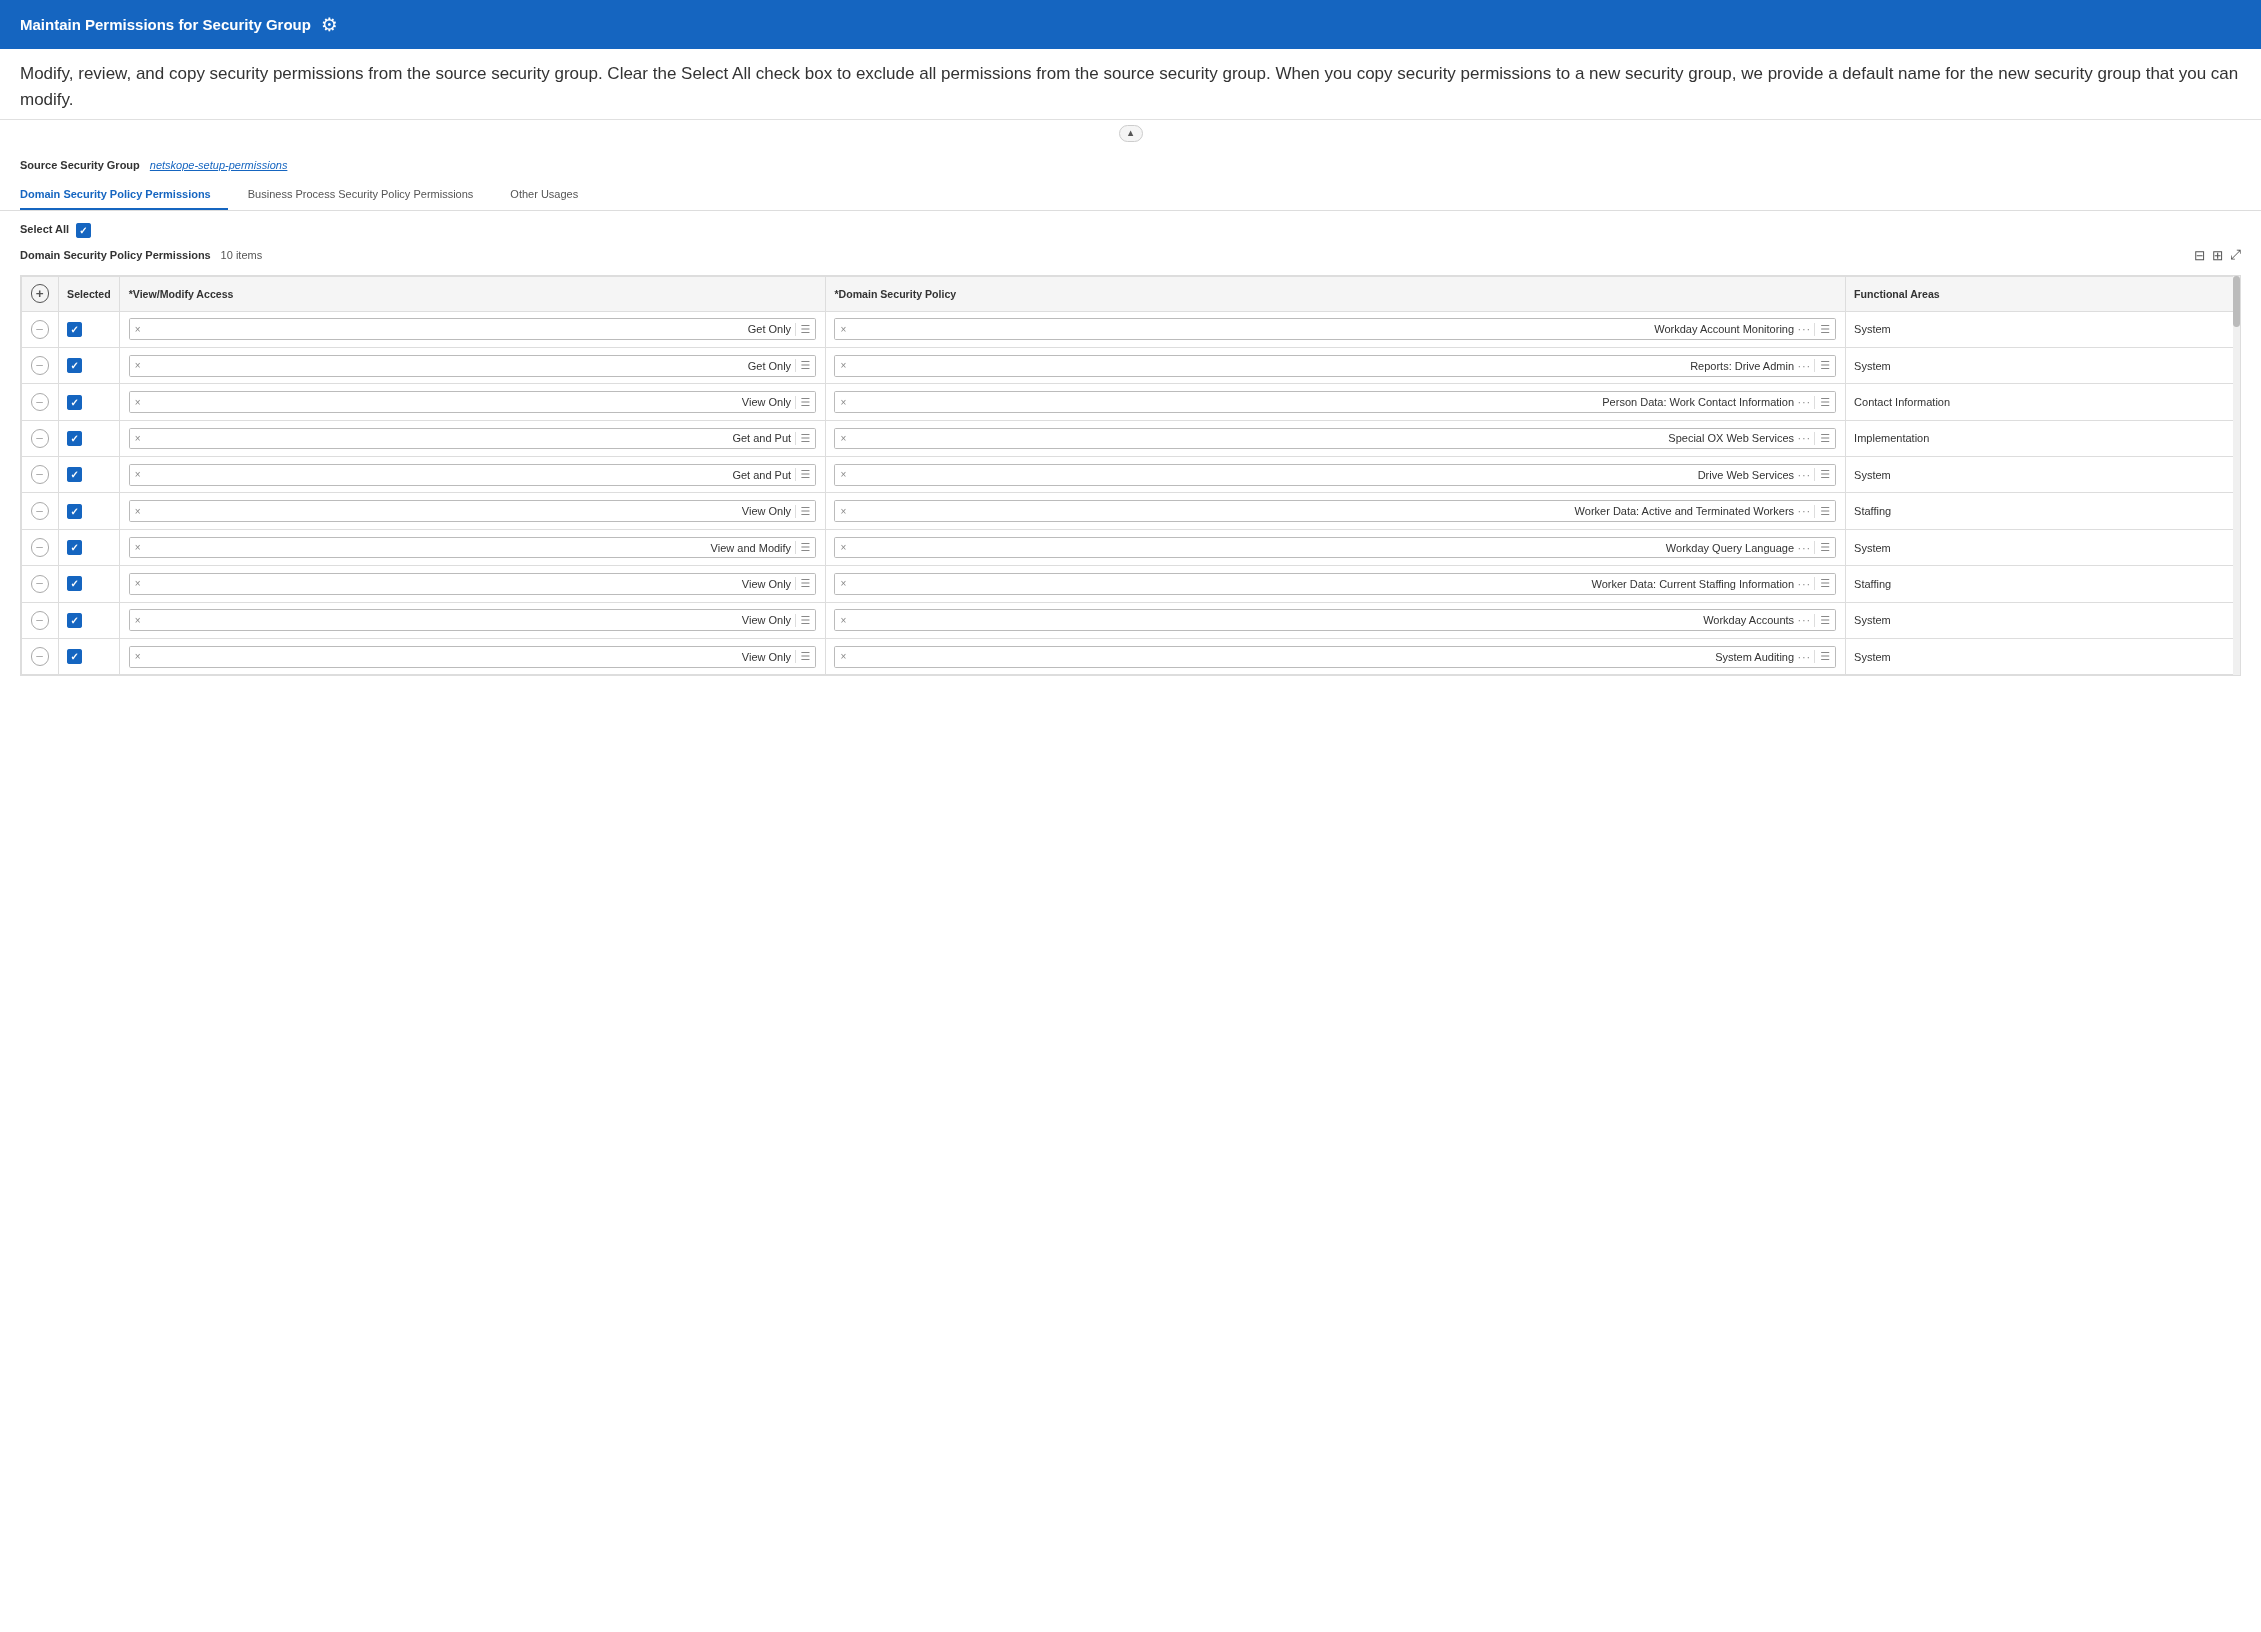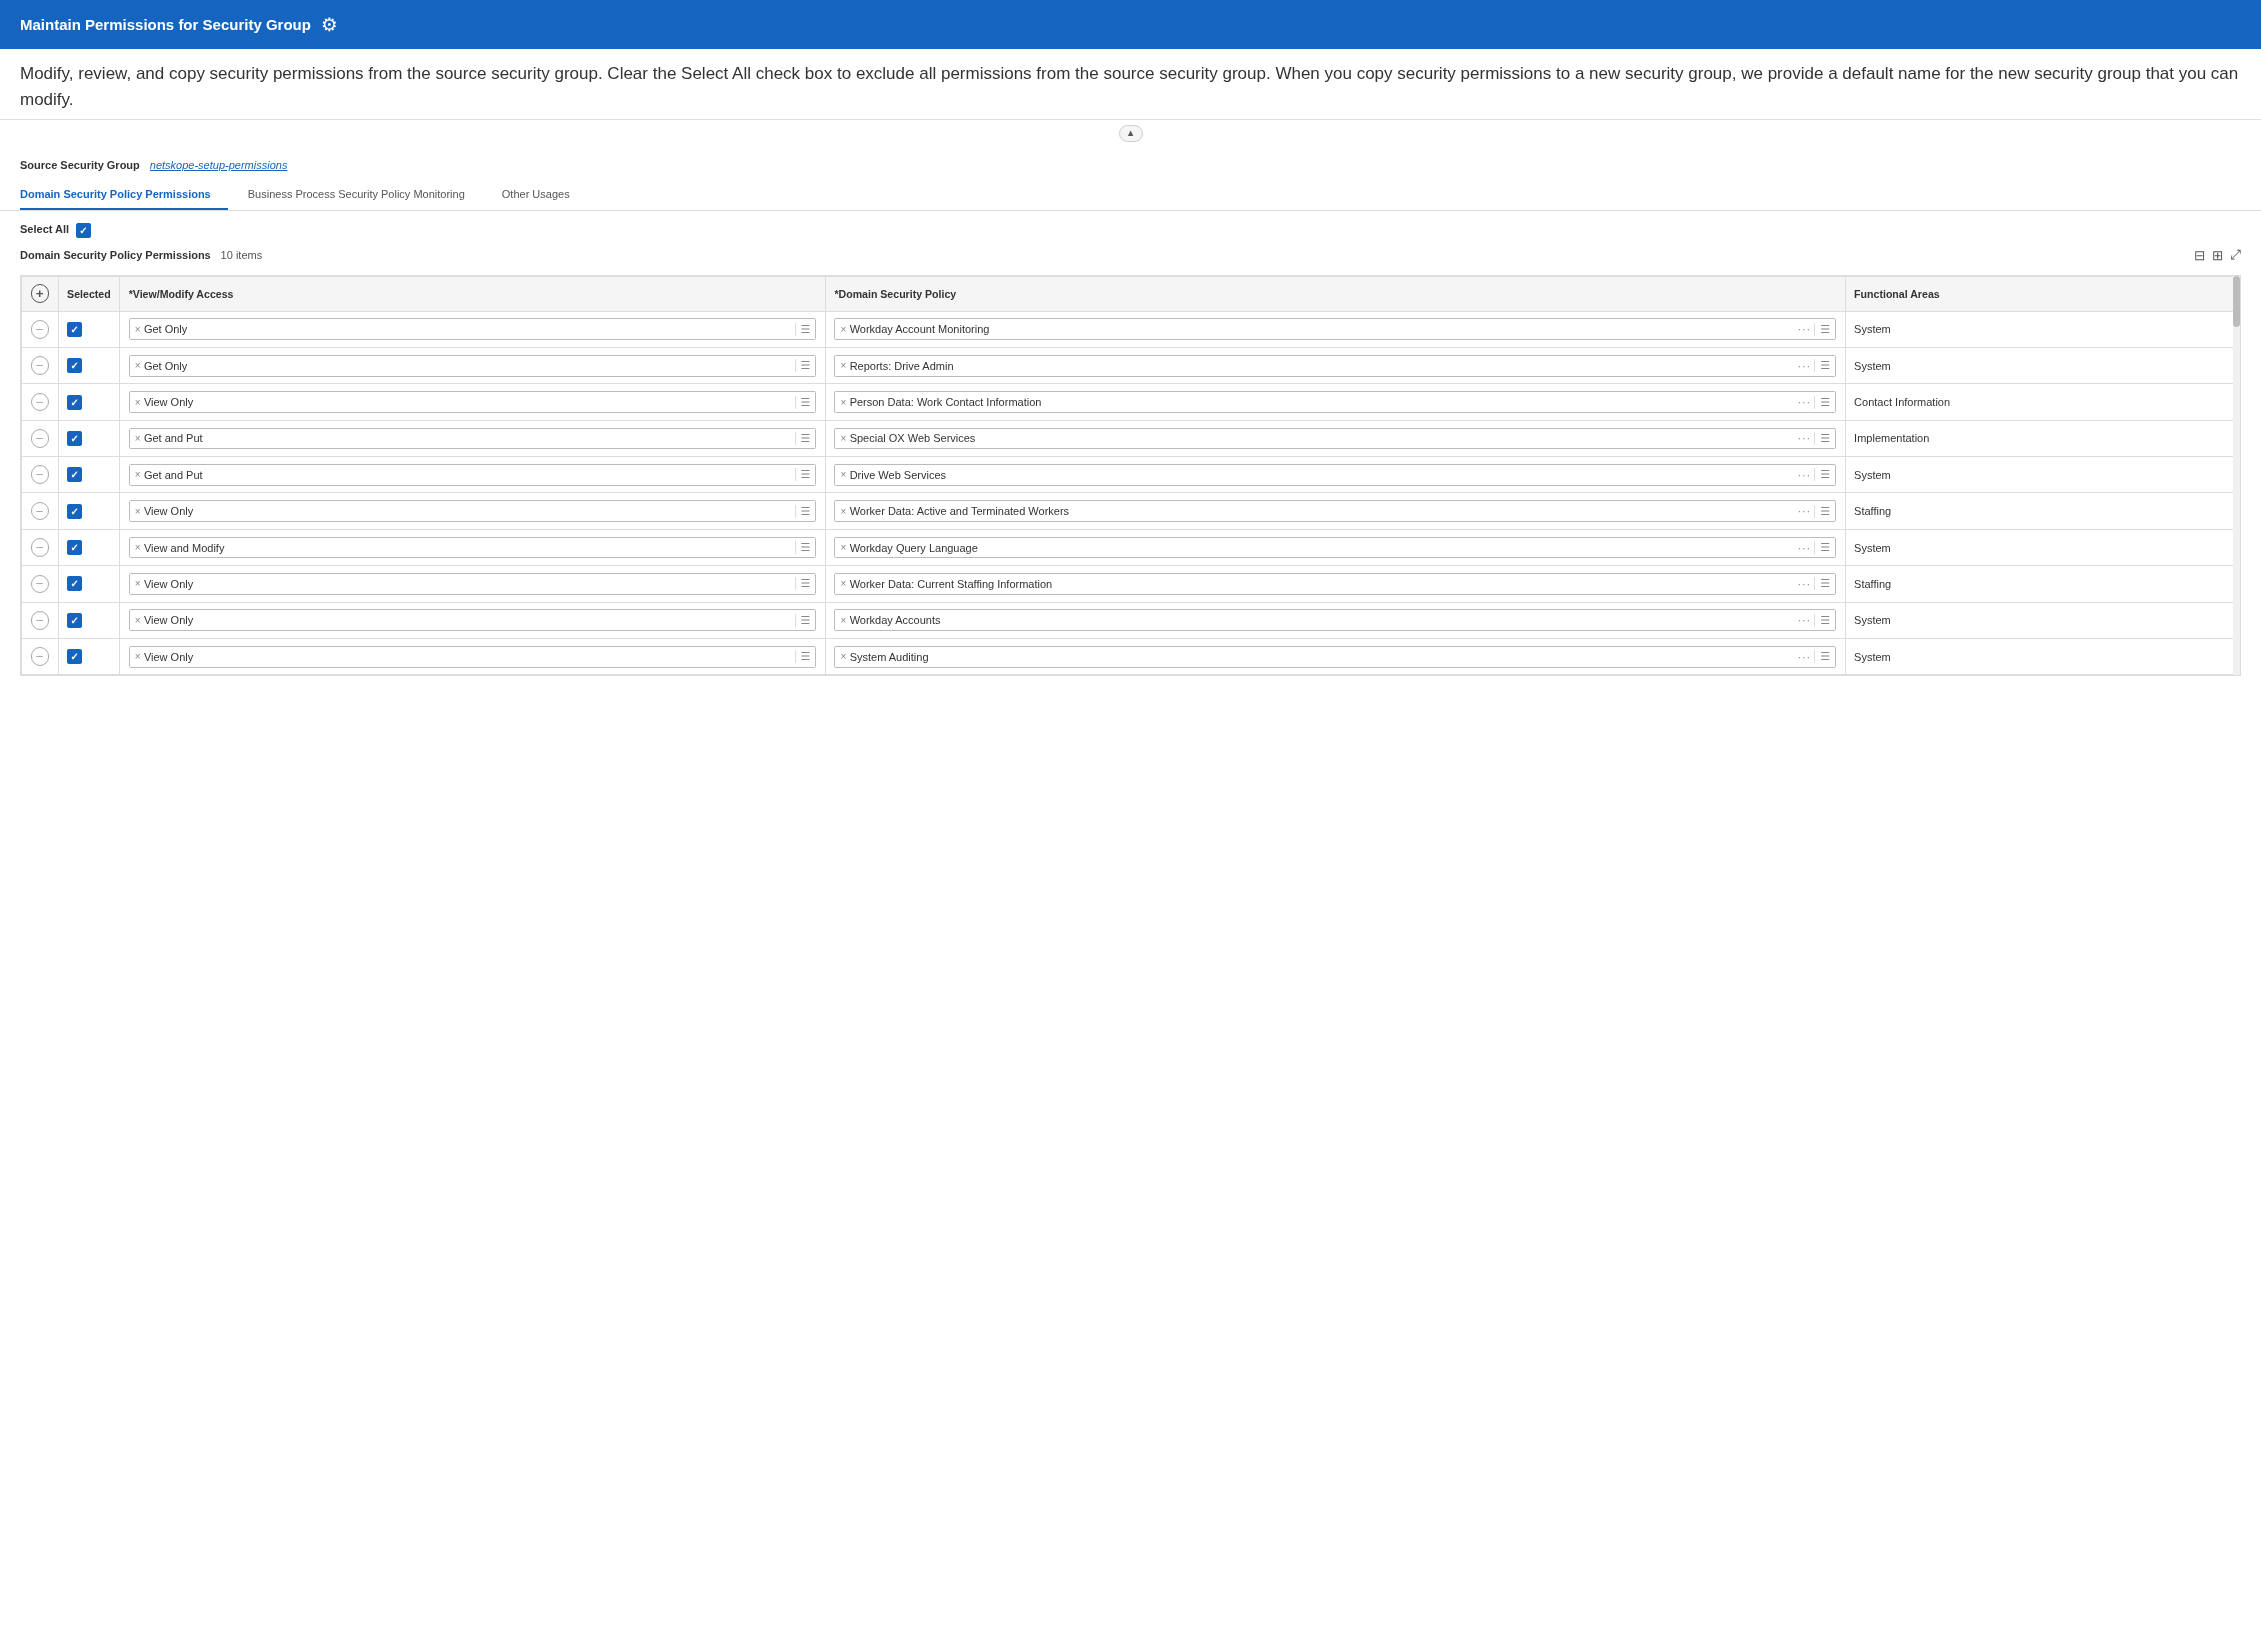--- a/index.html
+++ b/index.html
@@ -219,20 +219,21 @@
       min-width: 186px;
     }
     .tag-x {
       color: #888;
       font-size: 10px;
       cursor: pointer;
     }
     .tag-text {
       flex: 1;
       font-size: 11px;
+      text-align: right;
     }
     .tag-menu-icon {
       margin-left: auto;
       color: #888;
       font-size: 11px;
       cursor: pointer;
       border-left: 0.8px solid #ddd;
       padding-left: 5px;
     }
 
@@ -302,21 +303,21 @@
   <button class="collapse-btn">▲</button>
 </div>
 
 <div class="source-row">
   <span class="source-label">Source Security Group</span>
   <span class="source-value">netskope-setup-permissions</span>
 </div>
 
 <div class="tabs">
   <div class="tab active">Domain Security Policy Permissions</div>
-  <div class="tab">Business Process Security Policy Monitoring</div>
+  <div class="tab">Business Process Security Policy Permissions</div>
   <div class="tab">Other Usages</div>
 </div>
 
 <div class="select-all-row">
   <span class="select-all-label">Select All</span>
   <div class="checkbox-blue"></div>
 </div>
 
 <div class="table-section">
   <div class="table-header-row">

